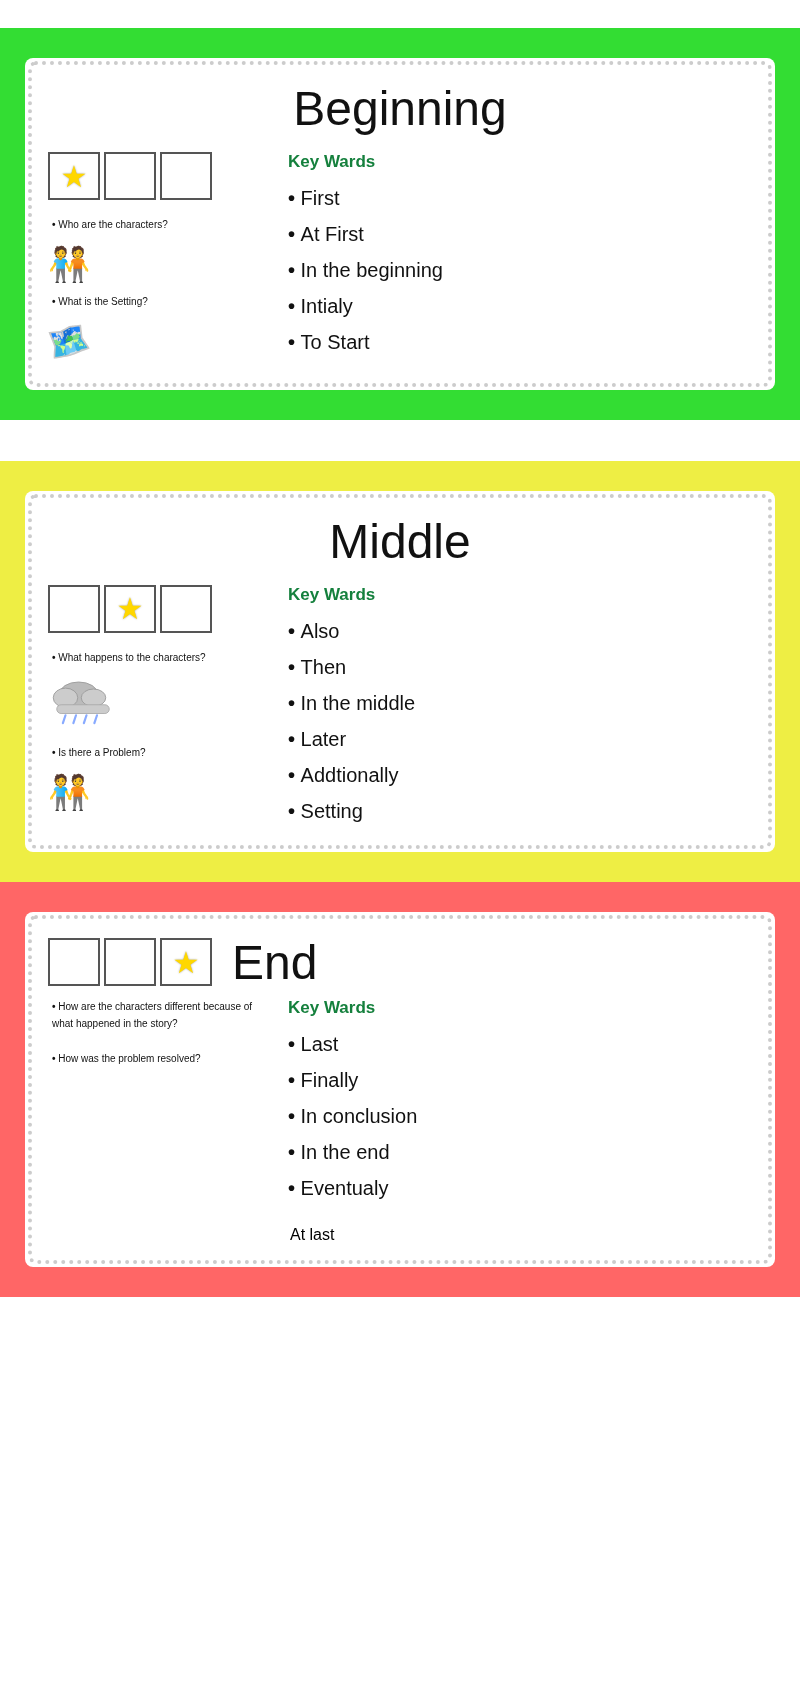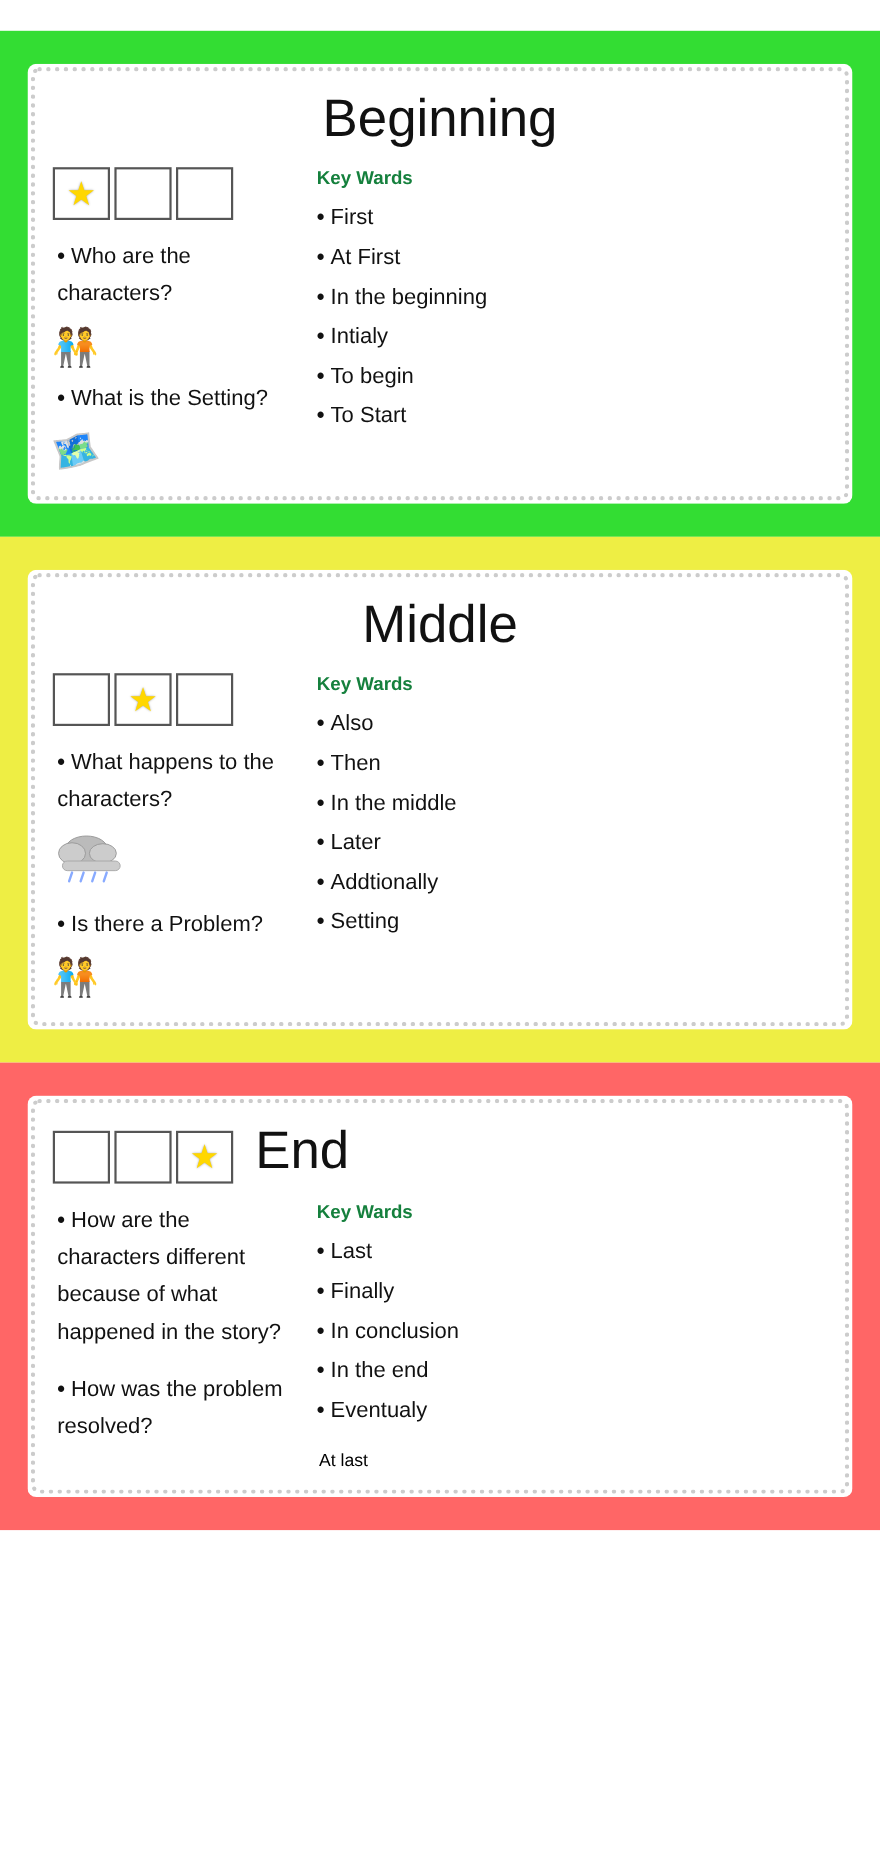--- a/index.html
+++ b/index.html
@@ -8,21 +8,21 @@
       min-height: 1700px;
       font-family: Arial, sans-serif;
       background: #fff;
     }
 
     .section {
       padding: 30px 25px;
     }
 
     .section-beginning { background: #33dd33; margin-top: 28px; }
-    .section-middle { background: #eeee44; }
+    .section-middle { background: #eeee44; margin-top: 41px; }
     .section-end { background: #ff6666; }
 
     .card {
       border: 3px dashed transparent;
       border-radius: 8px;
       padding: 20px;
       position: relative;
       background: white;
     }
 
@@ -80,21 +80,21 @@
       justify-content: center;
     }
 
     .star {
       font-size: 30px;
       color: #FFD700;
       text-shadow: 0 0 2px #999;
     }
 
     .questions {
-      font-size: 20px;
+      font-size: 10px;
       color: #111;
       line-height: 1.7;
     }
 
     .questions li {
       list-style: none;
       padding-left: 4px;
     }
 
     .questions li::before {
@@ -184,21 +184,20 @@
           <span class="globe-emoji">🗺️</span>
         </div>
       </div>
       <div class="card-right">
         <div class="key-wards-title">Key Wards</div>
         <ul class="key-wards-list">
           <li>First</li>
           <li>At First</li>
           <li>In the beginning</li>
           <li>Intialy</li>
-          <li>To begin</li>
           <li>To Start</li>
         </ul>
       </div>
     </div>
   </div>
 </div>
 
 <div class="section section-middle">
   <div class="card card-middle">
     <h1 class="card-title">Middle</h1>
@@ -255,21 +254,21 @@
   <div class="card card-end">
 
     <div style="display:flex; align-items:center; gap:20px; margin-bottom:8px;">
       <div class="star-boxes" style="margin-bottom:0;">
         <div class="box"></div>
         <div class="box"></div>
         <div class="box">
           <span class="star">★</span>
         </div>
       </div>
-      <h1 class="card-title" style="margin-bottom:10px;">End</h1>
+      <h1 class="card-title" style="margin-bottom:0;">End</h1>
     </div>
     <div class="card-content">
       <div class="card-left">
         <ul class="questions">
           <li>How are the characters different because of what happened in the story?</li>
         </ul>
         <br>
         <ul class="questions">
           <li>How was the problem resolved?</li>
         </ul>

